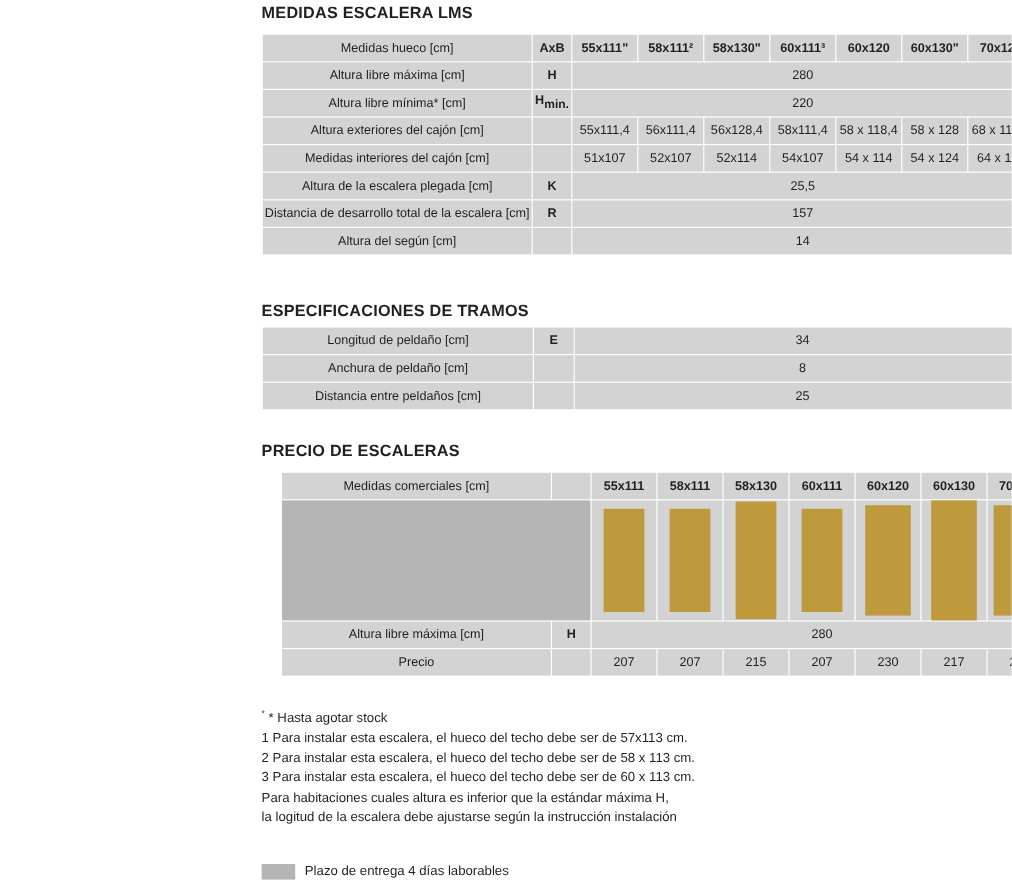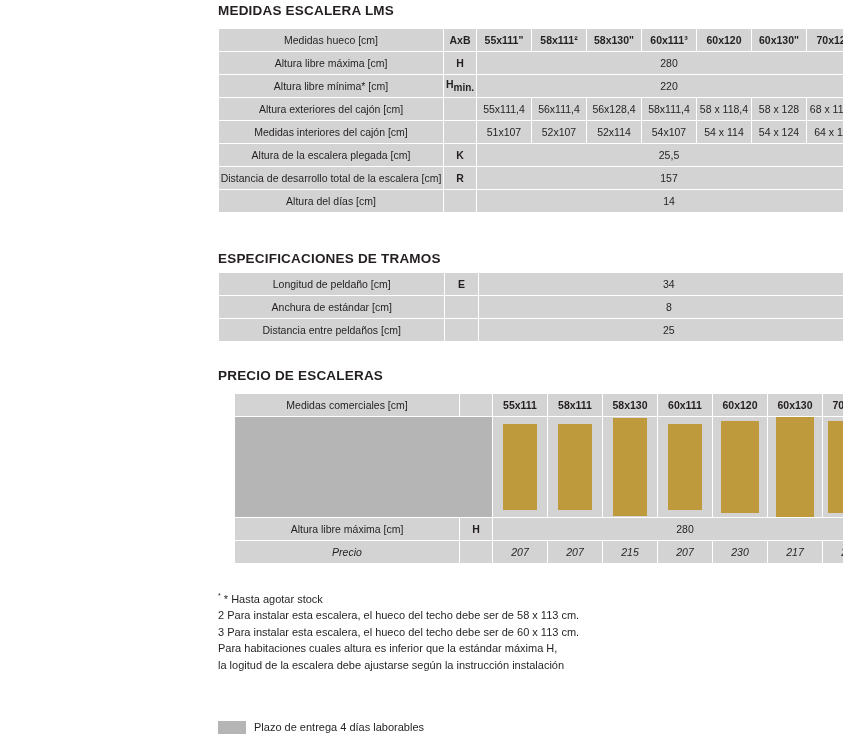--- a/index.html
+++ b/index.html
@@ -58,21 +58,20 @@
   td.hdr {
     background: #b5b5b5;
     font-weight: bold;
     font-size: 10px;
   }
   td.mid {
     background: #cfcfcf;
   }
   td.dark {
     background: #b5b5b5;
-    font-style: italic;
   }
   .sup {
     font-size: 7px;
     vertical-align: super;
   }
   .sub {
     font-size: 10px;
     vertical-align: sub;
   }
   
@@ -180,21 +179,21 @@
         <td class="label">Altura de la escalera plegada [cm]</td>
         <td class="sym">K</td>
         <td class="mid" colspan="7">25,5</td>
       </tr>
       <tr>
         <td class="label">Distancia de desarrollo total de la escalera [cm]</td>
         <td class="sym">R</td>
         <td class="mid" colspan="7">157</td>
       </tr>
       <tr>
-        <td class="label">Altura del días [cm]</td>
+        <td class="label">Altura del según [cm]</td>
         <td class="sym"></td>
         <td class="mid" colspan="7">14</td>
       </tr>
     </tbody>
   </table>
 
   <div class="section-title" style="left:186px; top:251px;">ESPECIFICACIONES DE TRAMOS</div>
 
   <table class="grid" style="left:186px; top:272px; width:642px;">
     <colgroup>
@@ -202,21 +201,21 @@
       <col style="width:32px">
       <col style="width:378px">
     </colgroup>
     <tbody>
       <tr>
         <td class="label">Longitud de peldaño [cm]</td>
         <td class="sym">E</td>
         <td class="mid">34</td>
       </tr>
       <tr>
-        <td class="label">Anchura de estándar [cm]</td>
+        <td class="label">Anchura de peldaño [cm]</td>
         <td class="sym"></td>
         <td class="mid">8</td>
       </tr>
       <tr>
         <td class="label">Distancia entre peldaños [cm]</td>
         <td class="sym"></td>
         <td class="mid">25</td>
       </tr>
     </tbody>
   </table>
@@ -285,20 +284,21 @@
         <td class="dark">207</td>
         <td class="dark">230</td>
         <td class="dark">217</td>
         <td class="dark">230</td>
       </tr>
     </tbody>
   </table>
 
   <div class="notes" style="left:186px; top:588px; width:560px;">
     <div><span class="sup">*</span> <span>* Hasta agotar stock</span></div>
+    <div>1 Para instalar esta escalera, el hueco del techo debe ser de 57x113 cm.</div>
     <div>2 Para instalar esta escalera, el hueco del techo debe ser de 58 x 113 cm.</div>
     <div>3 Para instalar esta escalera, el hueco del techo debe ser de 60 x 113 cm.</div>
     <div>Para habitaciones cuales altura es inferior que la estándar máxima H,</div>
     <div>la logitud de la escalera debe ajustarse según la instrucción instalación</div>
   </div>
 
   <div class="legend" style="left:186px; top:720px;">
     <span class="legend-swatch" style="background: rgb(181, 181, 181);"></span><span class="legend-text">Plazo de entrega 4 días laborables</span>
   </div>
 

